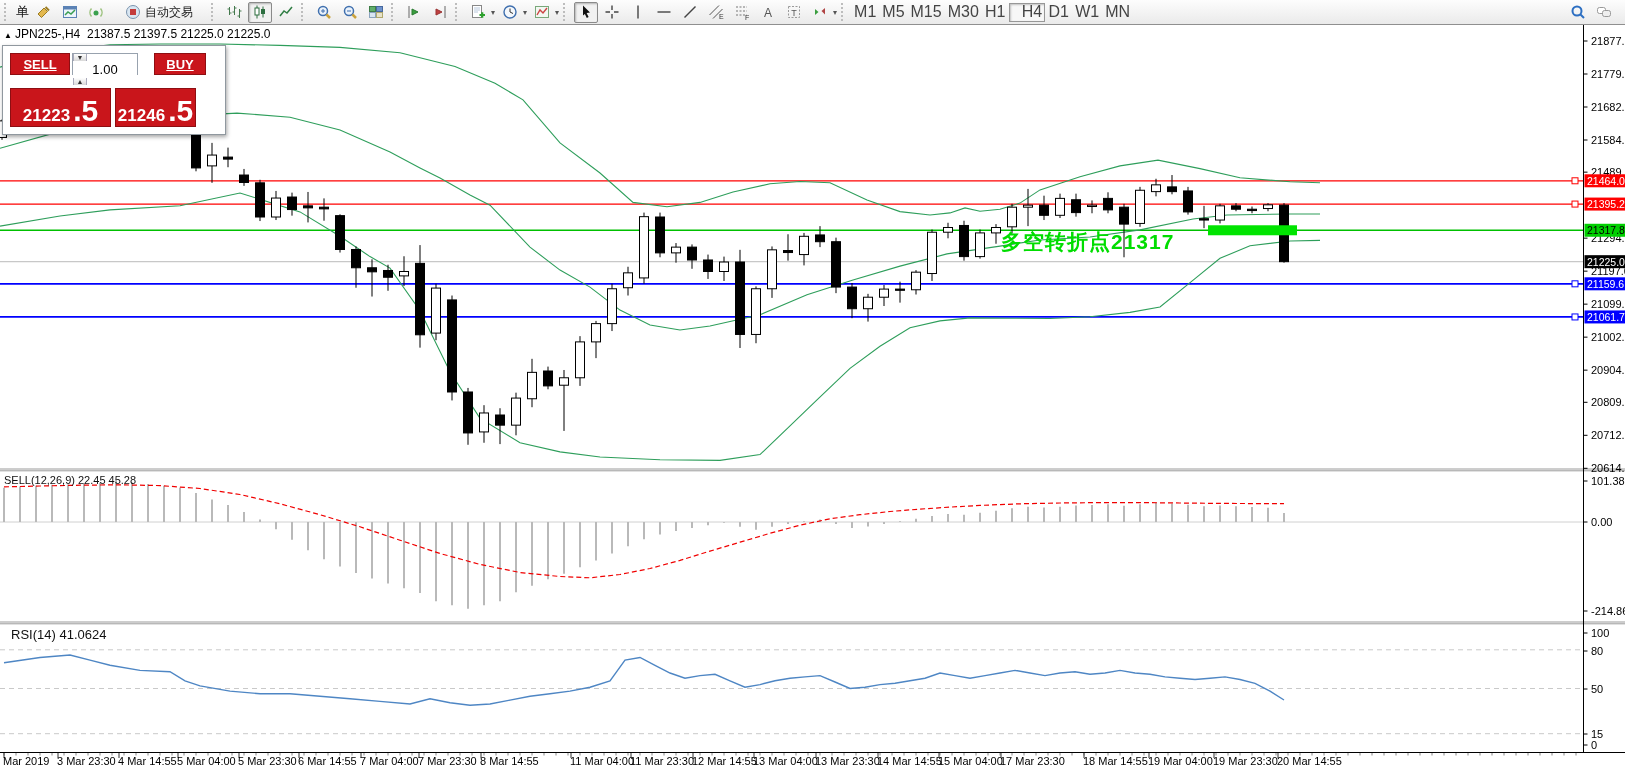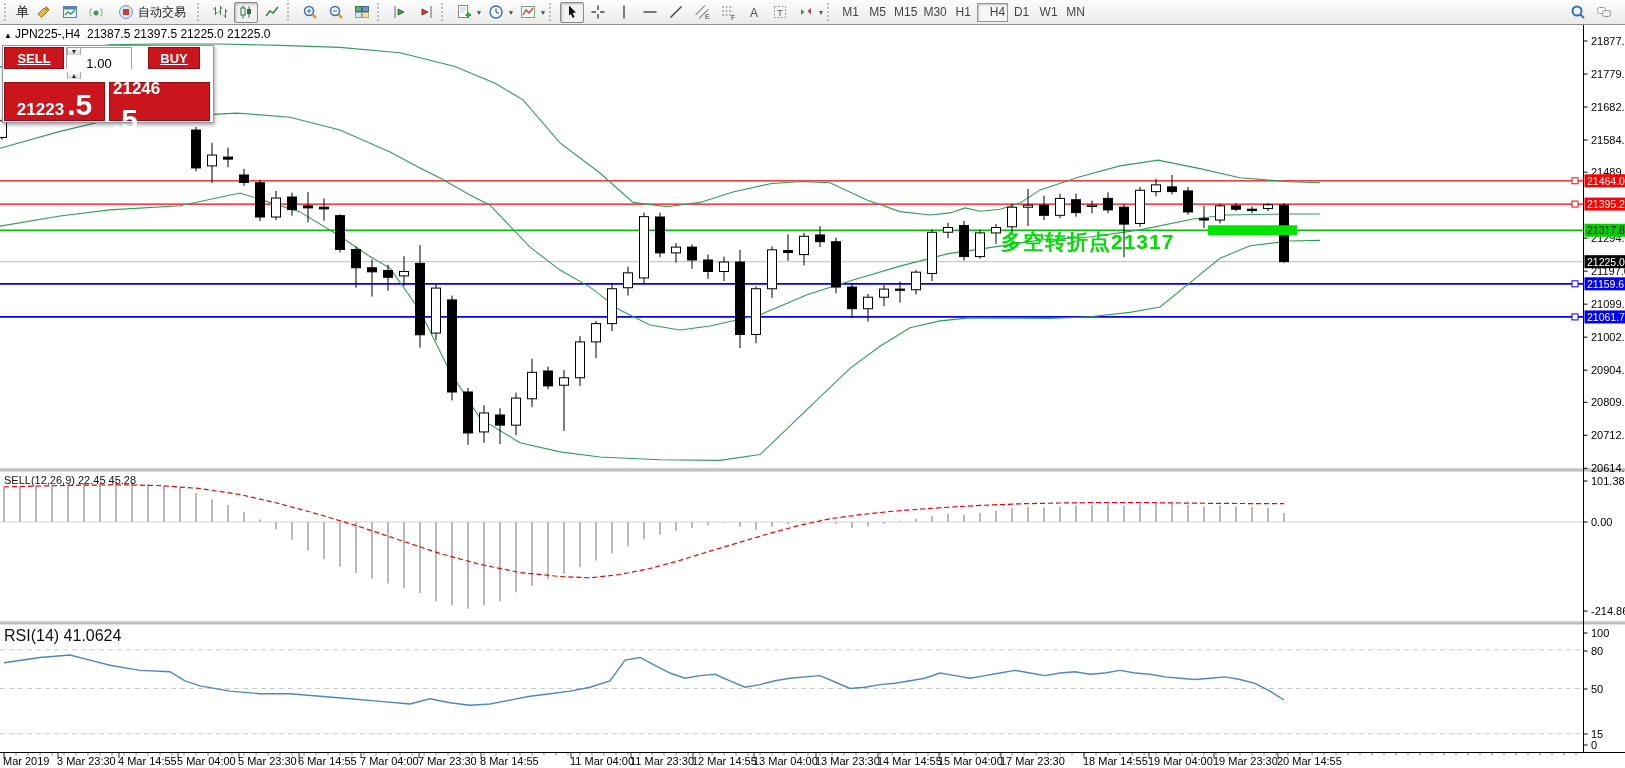--- a/index.html
+++ b/index.html
@@ -7,55 +7,55 @@
   #stage{position:relative;width:1625px;height:768px;}
   
   #toolbar{position:absolute;left:0;top:0;width:1625px;height:25px;z-index:5;
     background:linear-gradient(#fdfdfd,#eaeaea);border-bottom:1px solid #8f8f8f;
     display:flex;align-items:center;box-sizing:border-box;padding-left:2px;}
   .handle{width:4px;height:18px;border-left:2px dotted #bdbdbd;margin:0 4px 0 2px;}
   .tb{width:24px;height:21px;display:flex;align-items:center;justify-content:center;
     border:1px solid transparent;border-radius:2px;background:transparent;padding:0;margin:0 1px;}
   .tb.active{background:#f1f1f1;border:1px solid #8a8a8a;box-shadow:inset 1px 1px 2px rgba(0,0,0,.25);}
   .tb-label{display:flex;align-items:center;height:21px;border:1px solid transparent;border-radius:2px;
-    padding:0 5px;font-size:12px;color:#222;margin:0 3px;background:transparent;}
+    padding:0 5px;font-size:12px;color:#222;margin:0 10px;background:transparent;}
   .tb-label svg{margin-right:4px;}
   .tbtext{font-size:13px;color:#111;margin:0 2px;}
   .dd{font-size:8px;color:#555;margin:0 2px 0 0;}
-  .tf{min-width:27px;height:19px;font-size:12px;color:#444;display:flex;align-items:center;
+  .tf{min-width:27px;height:19px;font-size:16px;color:#444;display:flex;align-items:center;
     justify-content:center;border:1px solid transparent;background:transparent;padding:0 2px;margin:0;}
   .tf.active{background:#f7f7f7;border:1px solid #979797;box-shadow:inset 1px 1px 2px rgba(0,0,0,.22);padding-left:12px;}
   #tb-right{margin-left:auto;display:flex;align-items:center;padding-right:8px;}
   
   #chart-svg{position:absolute;left:0;top:0;z-index:1;}
   
   .ov{position:absolute;z-index:3;white-space:nowrap;}
   #symbol-title{left:4px;top:27px;font-size:12px;color:#000000;}
   #symbol-title .mk{font-size:8px;margin-right:3px;}
   #macd-label{left:4px;top:474px;font-size:11px;color:#111;}
-  #rsi-label{left:4px;top:627px;font-size:16px;color:#111;}
+  #rsi-label{left:11px;top:627px;font-size:13px;color:#111;}
   #annotation{font-weight:bold;font-size:21px;letter-spacing:1px;z-index:2;}
   
   #trade-panel{position:absolute;left:2px;top:45px;width:208px;z-index:4;background:#fff;
-    border:1px solid #90989f;box-shadow:1px 2px 4px rgba(0,0,0,.35);padding:1px;}
+    border:1px solid #90989f;box-shadow:1px 2px 4px rgba(0,0,0,.35);padding:7px;}
   #tp-row1{display:flex;height:22px;}
   .tp-btn{background:#c9151b;border:1px solid #8e0e12;color:#fff;font-weight:bold;font-size:13px;
     display:flex;align-items:center;justify-content:center;text-decoration:underline;box-sizing:border-box;}
   #sell-btn{width:60px;}
   #buy-btn{width:52px;margin-left:16px;}
   .vol-wrap{display:flex;margin-left:2px;border:1px solid #98a2ae;background:#fff;box-sizing:border-box;flex-direction:column;}
   .spin{width:14px;background:linear-gradient(#fefefe,#d8d8d8);border:0;border-left:1px solid #aab;
     border-right:1px solid #aab;font-size:7px;color:#333;display:flex;align-items:center;justify-content:center;padding:0;}
   #vol-input{width:60px;border:0;outline:none;text-align:center;font-size:13px;color:#000;
     font-family:"Liberation Sans",sans-serif;}
   #tp-row2{display:flex;height:39px;margin-top:13px;border-radius:14px;}
   .tp-price{background:#c9151b;border:1px solid #8e0e12;color:#fff;display:flex;align-items:baseline;
     justify-content:center;box-sizing:border-box;padding-top:6px;}
   #sell-price{width:101px;}
-  #buy-price{width:101px;margin-left:4px;flex-direction:column;}
+  #buy-price{width:81px;margin-left:4px;}
   .pr-main{font-size:17px;font-weight:bold;line-height:30px;}
   .pr-pips{font-size:30px;font-weight:bold;margin-left:3px;line-height:32px;}
 </style>
 </head>
 <body>
 <div id="stage">
 
 <svg id="chart-svg" width="1625" height="768">
       <rect x="0" y="0" width="1625" height="768" fill="#ffffff"></rect>
       <defs>

